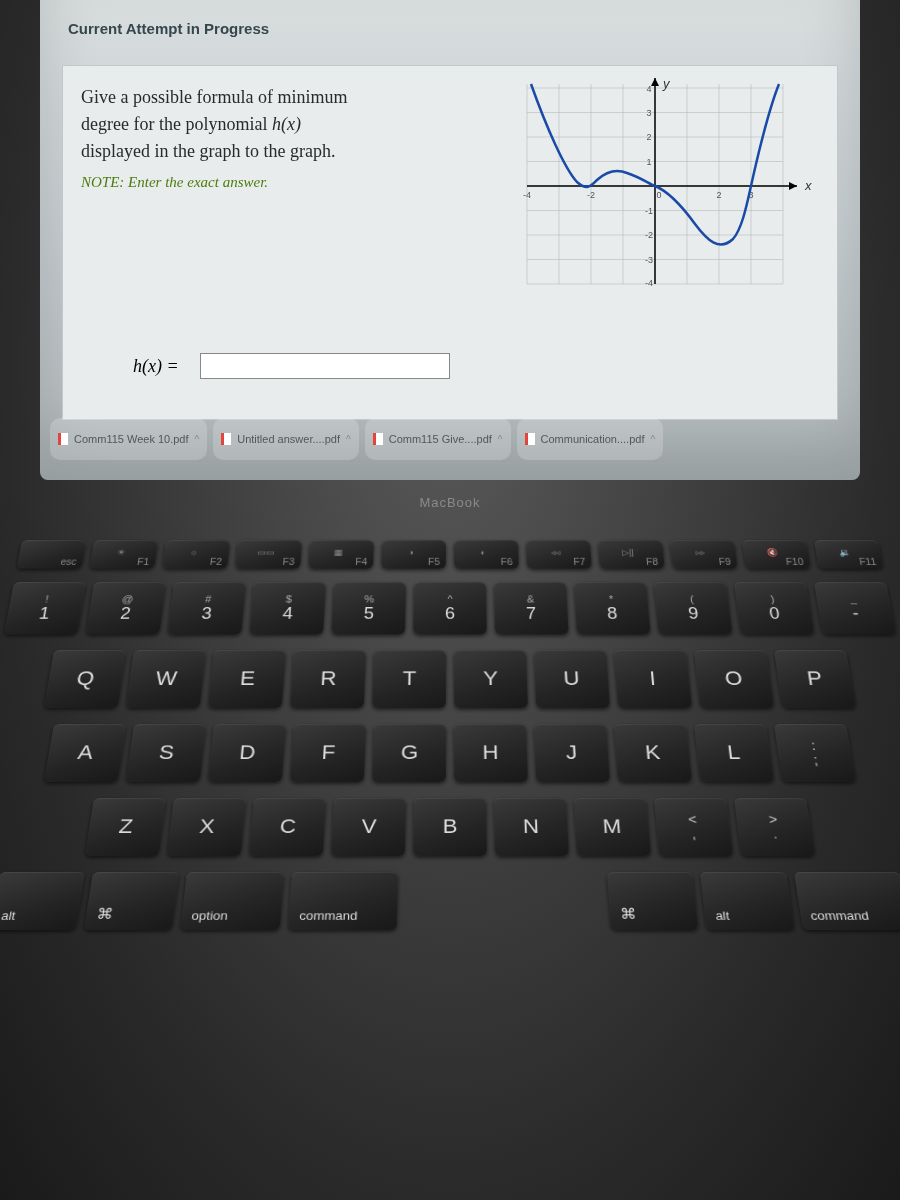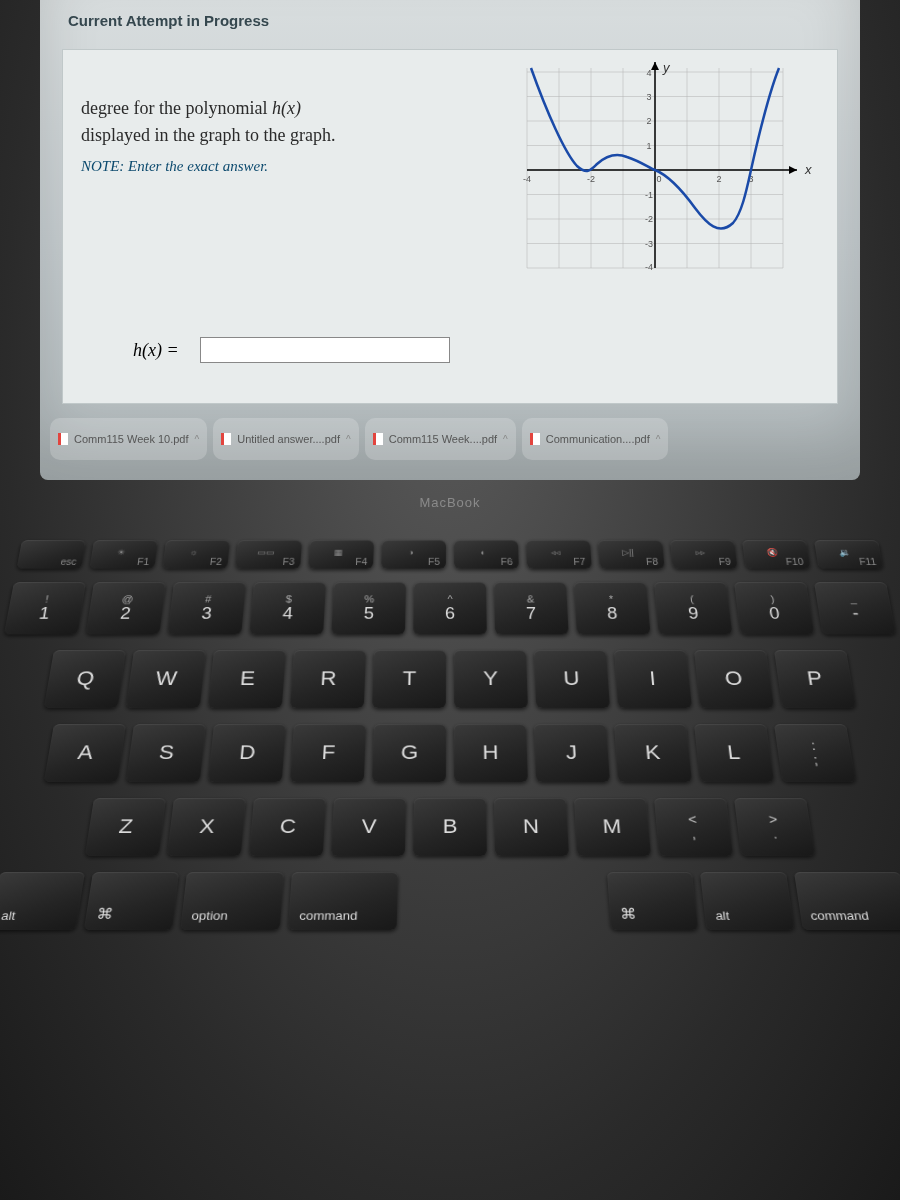--- a/index.html
+++ b/index.html
@@ -15,21 +15,21 @@
     position: absolute;
     top: 0;
     left: 40px;
     width: 820px;
     height: 480px;
     background: linear-gradient(180deg, #d8ddde 0%, #c5cccf 50%, #b0b8ba 100%);
     border-radius: 0 0 8px 8px;
     box-shadow: inset 0 -40px 60px rgba(0,0,0,0.15);
   }
   .attempt-header {
-    padding: 12px 28px;
+    padding: 20px 28px;
     font-size: 15px;
     font-weight: bold;
     color: #35474e;
   }
   .question-card {
     margin: 8px 22px 0 22px;
     background: #e8ecec;
     border: 1px solid #c0c8c9;
     padding: 18px 18px 40px 18px;
     position: relative;
@@ -40,21 +40,21 @@
     font-size: 18px;
     line-height: 1.5;
     color: #2a2a2a;
     width: 280px;
   }
   .question-text .fx { font-style: italic; }
   .note {
     font-family: Georgia, serif;
     font-style: italic;
     font-size: 15px;
-    color: #0c4a6e;
+    color: #4d7c0f;
     margin-top: 6px;
   }
   .answer-row {
     position: absolute;
     left: 70px;
     bottom: 40px;
     display: flex;
     align-items: center;
     gap: 21px;
   }
@@ -158,21 +158,21 @@
   .krow.fn .key { width: 64px; }
 </style>
 </head>
 <body>
 
 <div class="screen">
   <div class="attempt-header">Current Attempt in Progress</div>
 
   <div class="question-card">
     <div class="question-text">
-      <br>
+      <span>Give a possible formula of minimum</span><br>
       <span>degree for the polynomial </span><span class="fx">h(x)</span><br>
       <span>displayed in the graph to the graph.</span>
       <div class="note">NOTE: Enter the exact answer.</div>
     </div>
 
     <svg class="graph" viewBox="0 0 320 220">
       <g stroke="#b0b0b0" stroke-width="0.5">
         <line x1="20" y1="10" x2="20" y2="210"></line>
           <line x1="52" y1="10" x2="52" y2="210"></line>
         <line x1="84" y1="10" x2="84" y2="210"></line>
@@ -228,21 +228,21 @@
       <span>Comm115 Week 10.pdf</span>
       <span class="chevron">^</span>
     </div>
     <div class="dl-item">
       <div class="dl-icon"></div>
       <span>Untitled answer....pdf</span>
       <span class="chevron">^</span>
     </div>
     <div class="dl-item">
       <div class="dl-icon"></div>
-      <span>Comm115 Week....pdf</span>
+      <span>Comm115 Give....pdf</span>
       <span class="chevron">^</span>
     </div>
     <div class="dl-item">
       <div class="dl-icon"></div>
       <span>Communication....pdf</span>
       <span class="chevron">^</span>
     </div>
   </div>
 </div>
 

